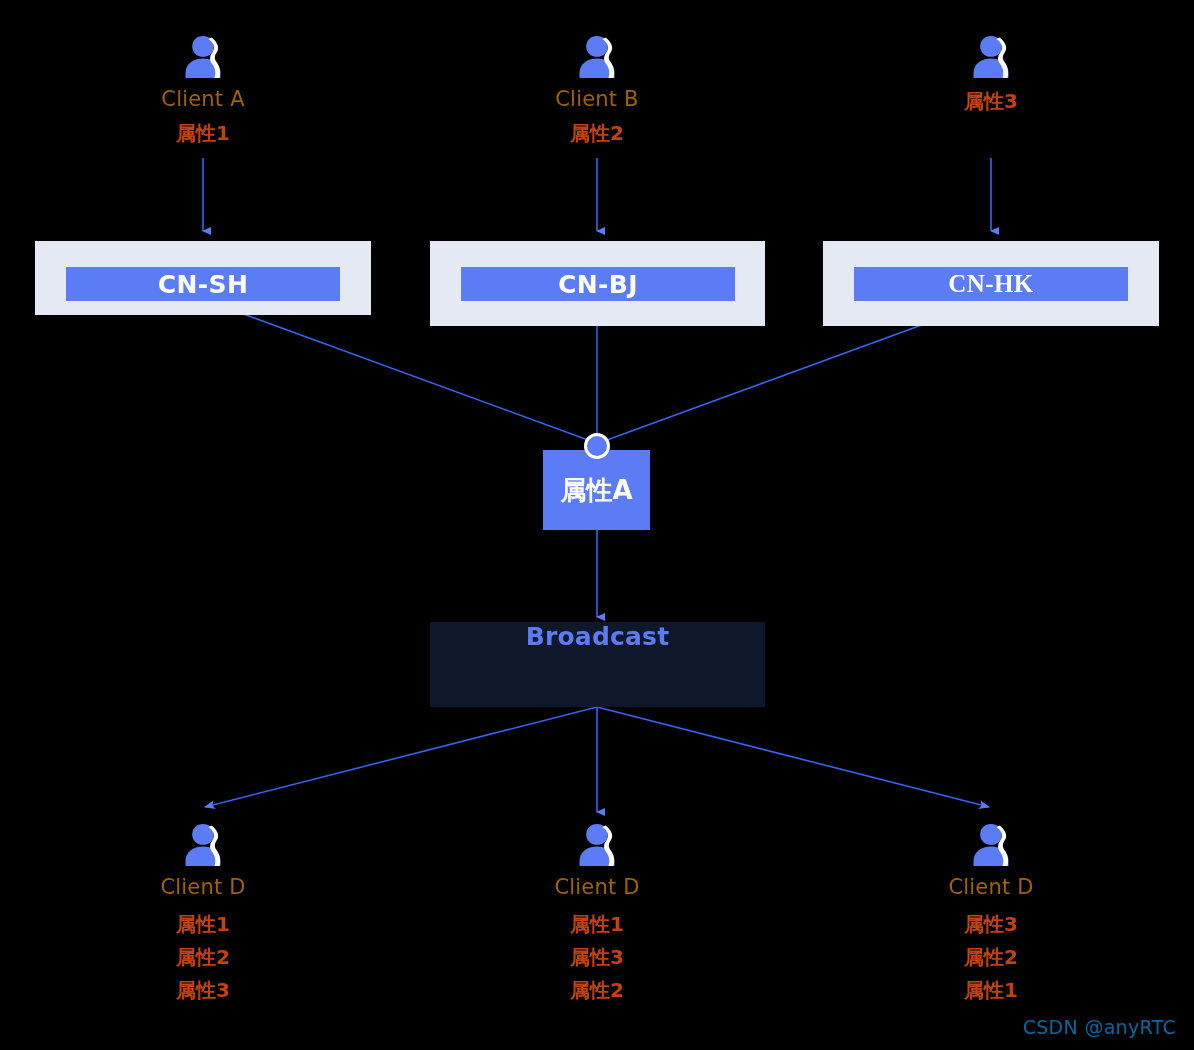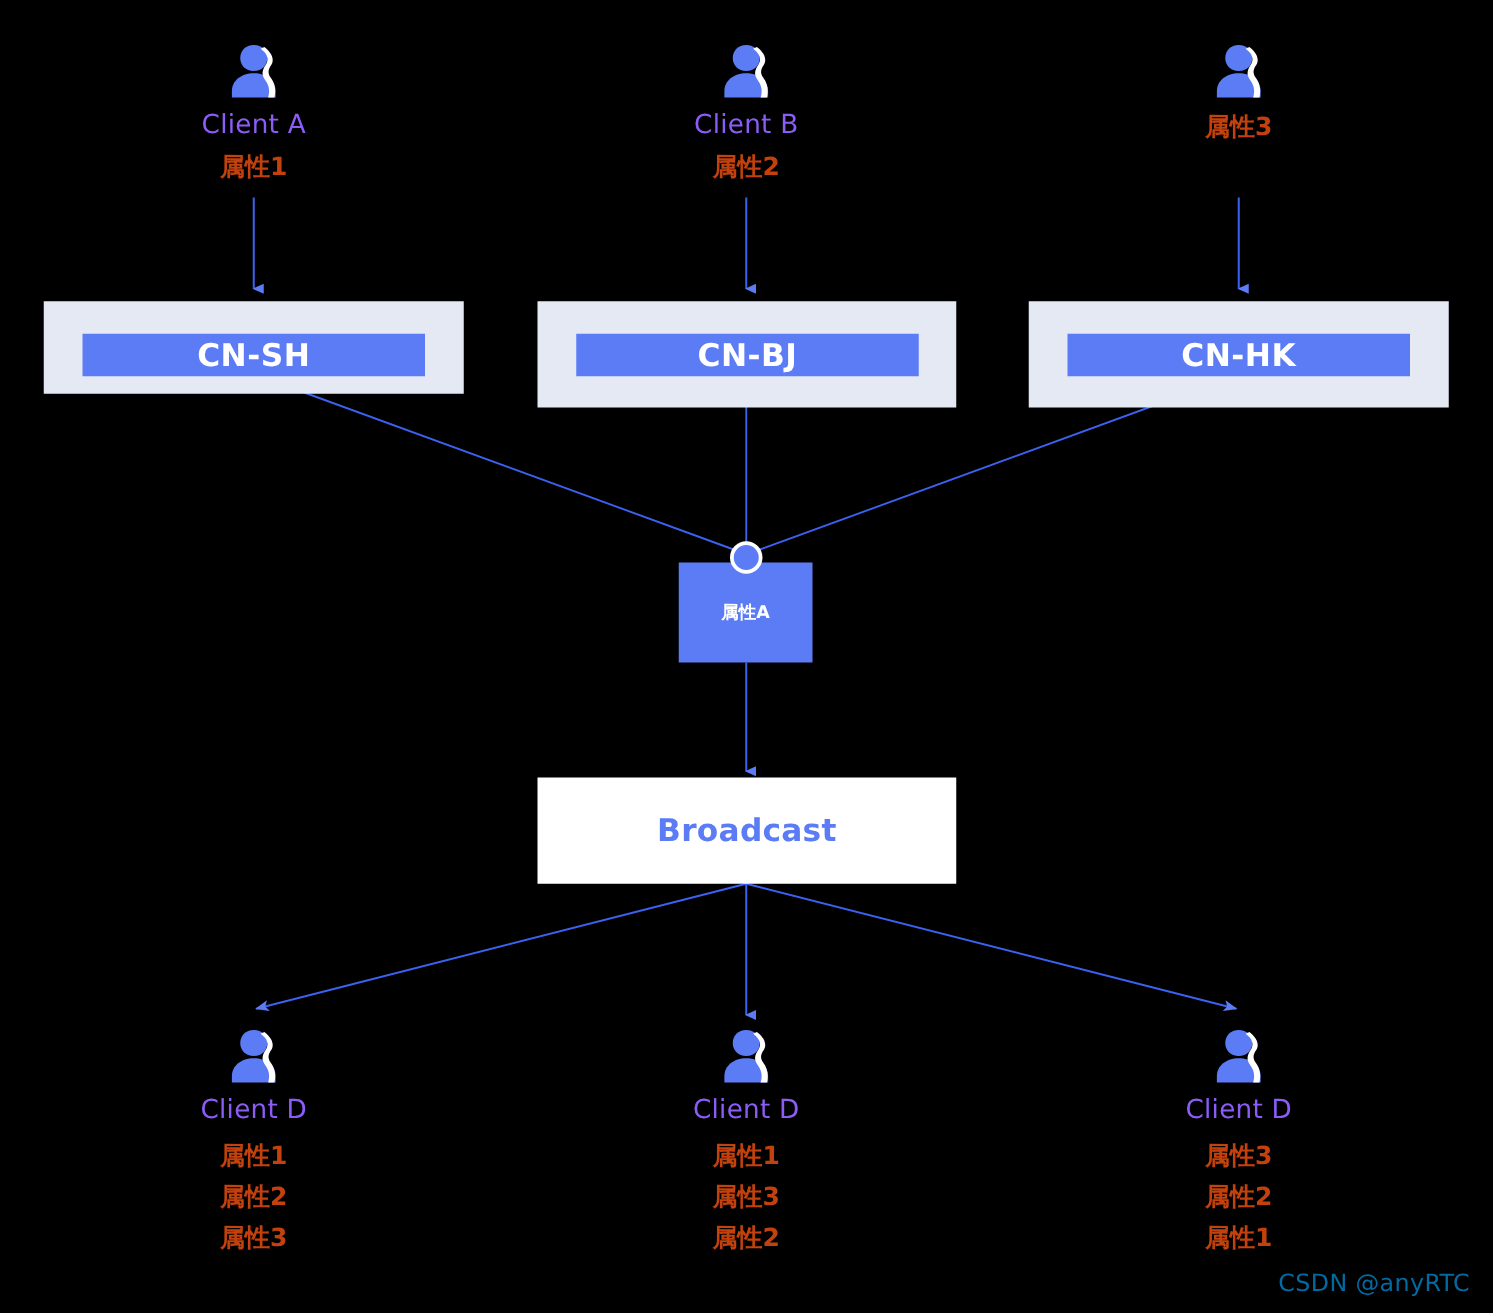--- a/index.html
+++ b/index.html
@@ -42,21 +42,21 @@
     display: block;
     margin: 0 auto;
     width: 44px;
     height: 46px;
   }
   .client-name {
     display: block;
     margin-top: 6px;
     font-size: 21px;
     line-height: 26px;
-    color: #8b5cf6;
+    color: #a16207;
     letter-spacing: 0.2px;
     white-space: nowrap;
   }
   .client-attr {
     display: block;
     margin-top: 9px;
     font-size: 20px;
     line-height: 25px;
     font-weight: bold;
     color: #c2410c;
@@ -95,40 +95,39 @@
   
   .attr-node {
     position: absolute;
     background: #5c7cf5;
     display: flex;
     align-items: center;
     justify-content: center;
   }
   .attr-node-label {
     color: #ffffff;
-    font-size: 14px;
+    font-size: 26px;
     font-weight: bold;
     white-space: nowrap;
   }
   .junction-dot {
     position: absolute;
     width: 26px;
     height: 26px;
     border-radius: 50%;
     background: #5c7cf5;
     border: 3px solid #ffffff;
     box-sizing: border-box;
   }
 
   
   .broadcast-box {
     position: absolute;
-    background: #ffffff;
+    background: #0f172a;
     display: flex;
-    align-items: center;
     justify-content: center;
   }
   .broadcast-label {
     color: #5c7cf5;
     font-size: 25px;
     font-weight: bold;
     letter-spacing: 0.2px;
     white-space: nowrap;
   }
 
@@ -207,21 +206,21 @@
       <span class="region-bar-label">CN-SH</span>
     </div>
   </div>
 
   <div class="region-box" style="left:430px; top:241px; width:335px; height:85px;">
     <div class="region-bar" style="left:31px; top:26px; width:274px; height:34px;">
       <span class="region-bar-label">CN-BJ</span>
     </div>
   </div>
 
-  <div class="region-box" style="left:823px; top:241px; width:336px; height:85px;">
+  <div class="region-box" style="left:823px; top:241px; width:336px; height:85px;font-family:Liberation Serif, serif;">
     <div class="region-bar" style="left:31px; top:26px; width:274px; height:34px;">
       <span class="region-bar-label">CN-HK</span>
     </div>
   </div>
 
   <div class="attr-node" style="left:543px; top:450px; width:107px; height:80px;">
     <span class="attr-node-label">属性A</span>
   </div>
   <div class="junction-dot" style="left:584px; top:433px;"></div>
 

